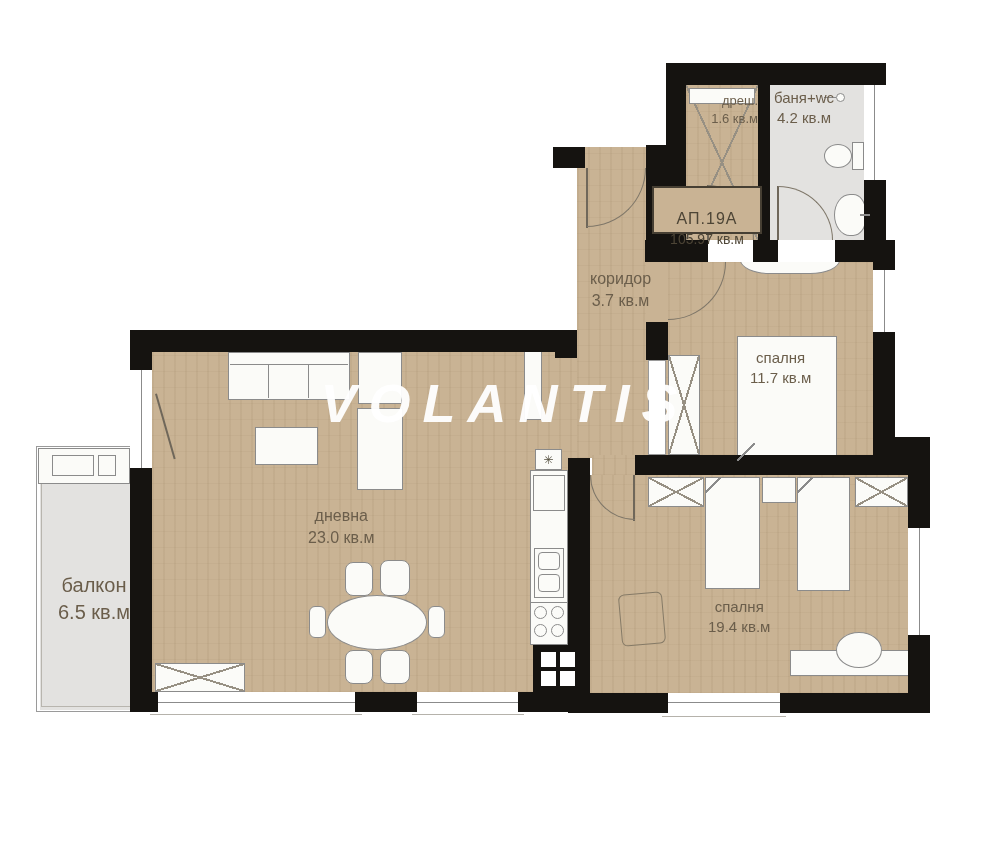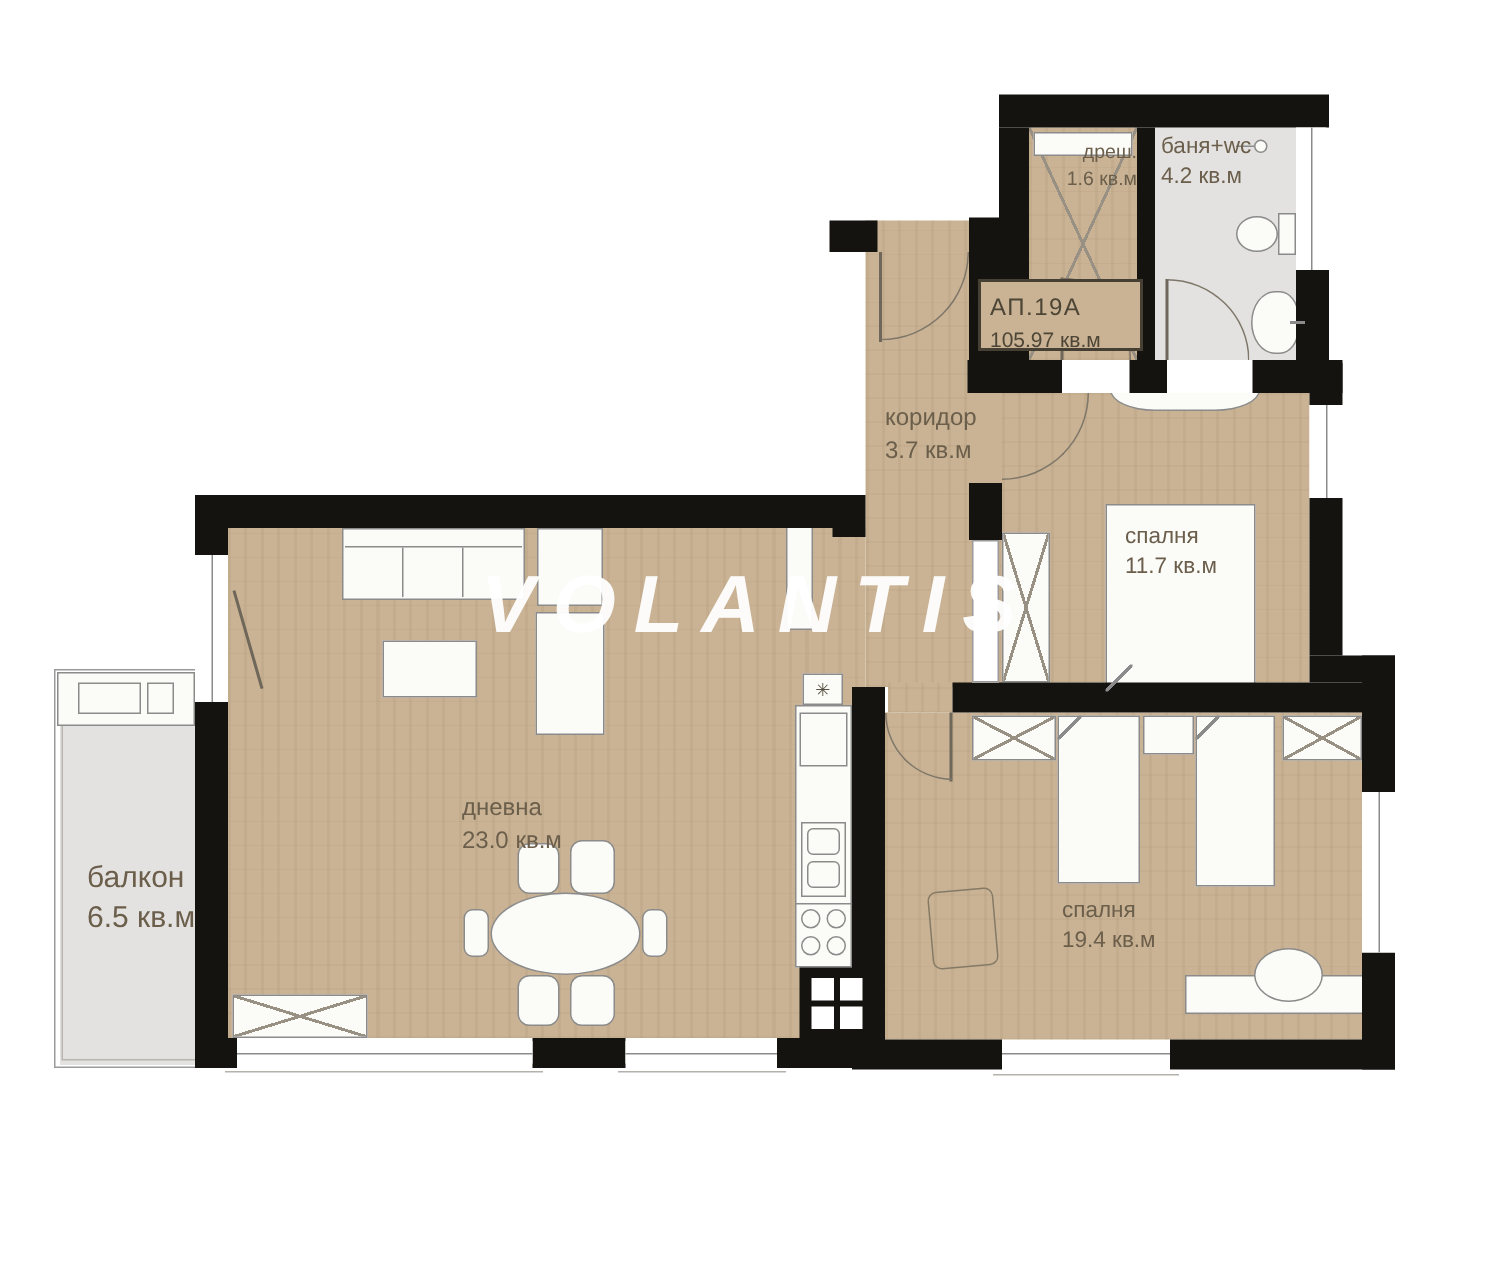--- a/index.html
+++ b/index.html
@@ -30,21 +30,21 @@
   .win-v{background:#fff;z-index:4;}
   .win-v::after{content:"";position:absolute;top:0;bottom:0;left:50%;width:1px;background:var(--line);}
   .arc{z-index:4;box-sizing:border-box;border:0 solid #7e7668;background:transparent;}
   .arc-br{border-right-width:1px;border-bottom-width:1px;border-radius:0 0 100% 0;}
   .arc-tr{border-top-width:1px;border-right-width:1px;border-radius:0 100% 0 0;}
   .arc-bl{border-left-width:1px;border-bottom-width:1px;border-radius:0 0 0 100%;}
   .leaf{background:#6f675a;z-index:4;}
   .thinline{background:#b5b2ab;z-index:2;}
   .fold{z-index:3;background-image:linear-gradient(135deg, transparent calc(50% - 1px), var(--line) calc(50% - 1px) calc(50% + 1px), transparent calc(50% + 1px));}
   .circle{border:1px solid var(--line);border-radius:50%;background:#fbfbf8;z-index:3;box-sizing:border-box;}
-  .label{z-index:5;color:var(--label);line-height:1.35;white-space:nowrap;}
+  .label{z-index:5;color:var(--label);line-height:1.35;white-space:nowrap;text-align:center;}
   .label .nm{display:block;}
   .sq{background:#fff;z-index:4;}
   .outline-item{border:1px solid #857a66;background:transparent;z-index:2;border-radius:6px;transform:rotate(-5deg);}
   #watermark{z-index:6;color:rgba(255,255,255,.95);text-align:center;}
   #wm-brand{font-size:54px;font-weight:600;letter-spacing:12px;font-style:italic;}
   #wm-sub{font-size:18px;font-weight:400;letter-spacing:10px;margin-top:6px;}
   .innerline{background:var(--line);z-index:3;}
 </style>
 </head>
 <body>
@@ -179,21 +179,21 @@
   <div class="abs circle" style="left:534px;top:624px;width:13px;height:13px;"></div>
   <div class="abs circle" style="left:551px;top:624px;width:13px;height:13px;"></div>
   <div class="abs furn" style="left:535px;top:449px;width:27px;height:21px;text-align:center;font-size:12px;line-height:20px;color:#55503f;">✳</div>
 
   <div class="abs" style="left:36px;top:446px;width:100px;height:266px;border:1px solid #9a9a9a;z-index:2;box-sizing:border-box;"></div>
   <div class="abs" style="left:41px;top:451px;width:90px;height:256px;border:1px solid #b8b5ae;z-index:2;box-sizing:border-box;"></div>
   <div class="abs furn" style="left:38px;top:448px;width:92px;height:36px;"></div>
   <div class="abs" style="left:52px;top:455px;width:42px;height:21px;border:1px solid var(--line);z-index:3;box-sizing:border-box;"></div>
   <div class="abs" style="left:98px;top:455px;width:18px;height:21px;border:1px solid var(--line);z-index:3;box-sizing:border-box;"></div>
 
-  <div class="abs label" style="left:652px;top:186px;width:110px;height:48px;border:2px solid #463f33;background:var(--floor);box-sizing:border-box;padding:7px 6px;color:#4d4536;">
+  <div class="abs label" style="left:652px;top:186px;width:110px;height:48px;border:2px solid #463f33;background:var(--floor);box-sizing:border-box;padding:20px 6px;color:#4d4536;">
     <span class="nm" style="font-size:16px;letter-spacing:1px;">АП.19А</span>
     <span class="nm" style="font-size:14px;">105.97 кв.м</span>
   </div>
 
   <div class="abs label" style="left:686px;top:92px;width:72px;text-align:right;font-size:13px;">
     <span class="nm">дреш.</span>
     <span class="nm">1.6 кв.м</span>
   </div>
 
   <div class="abs label" style="left:774px;top:88px;font-size:15px;">
@@ -204,21 +204,21 @@
   <div class="abs label" style="left:590px;top:268px;font-size:16px;">
     <span class="nm">коридор</span>
     <span class="nm">3.7 кв.м</span>
   </div>
 
   <div class="abs label" style="left:750px;top:348px;font-size:15px;">
     <span class="nm">спалня</span>
     <span class="nm">11.7 кв.м</span>
   </div>
 
-  <div class="abs label" style="left:308px;top:528px;font-size:16px;">
+  <div class="abs label" style="left:308px;top:505px;font-size:16px;">
     <span class="nm">дневна</span>
     <span class="nm">23.0 кв.м</span>
   </div>
 
   <div class="abs label" style="left:708px;top:597px;font-size:15px;">
     <span class="nm">спалня</span>
     <span class="nm">19.4 кв.м</span>
   </div>
 
   <div class="abs label" style="left:58px;top:572px;font-size:20px;">

